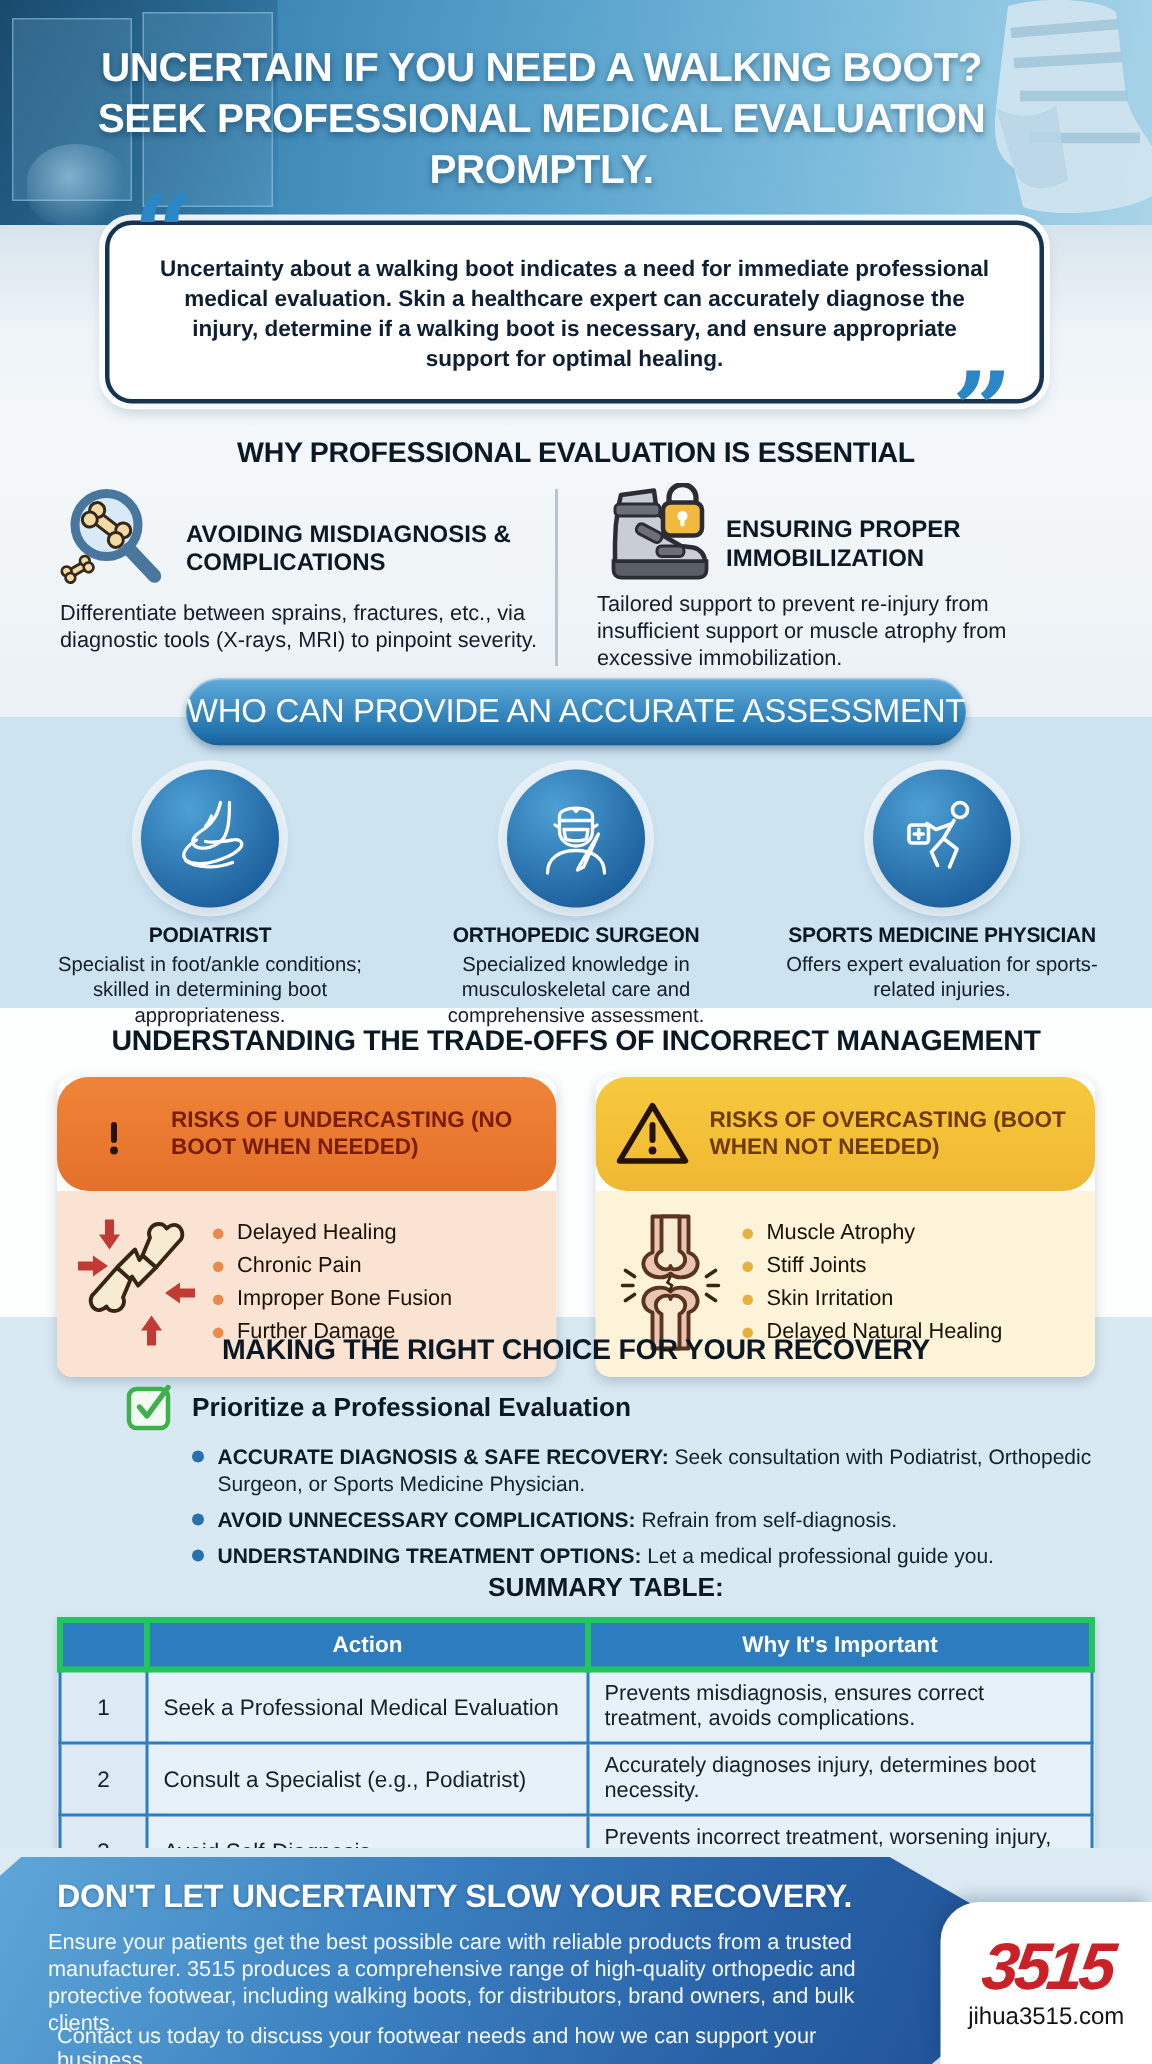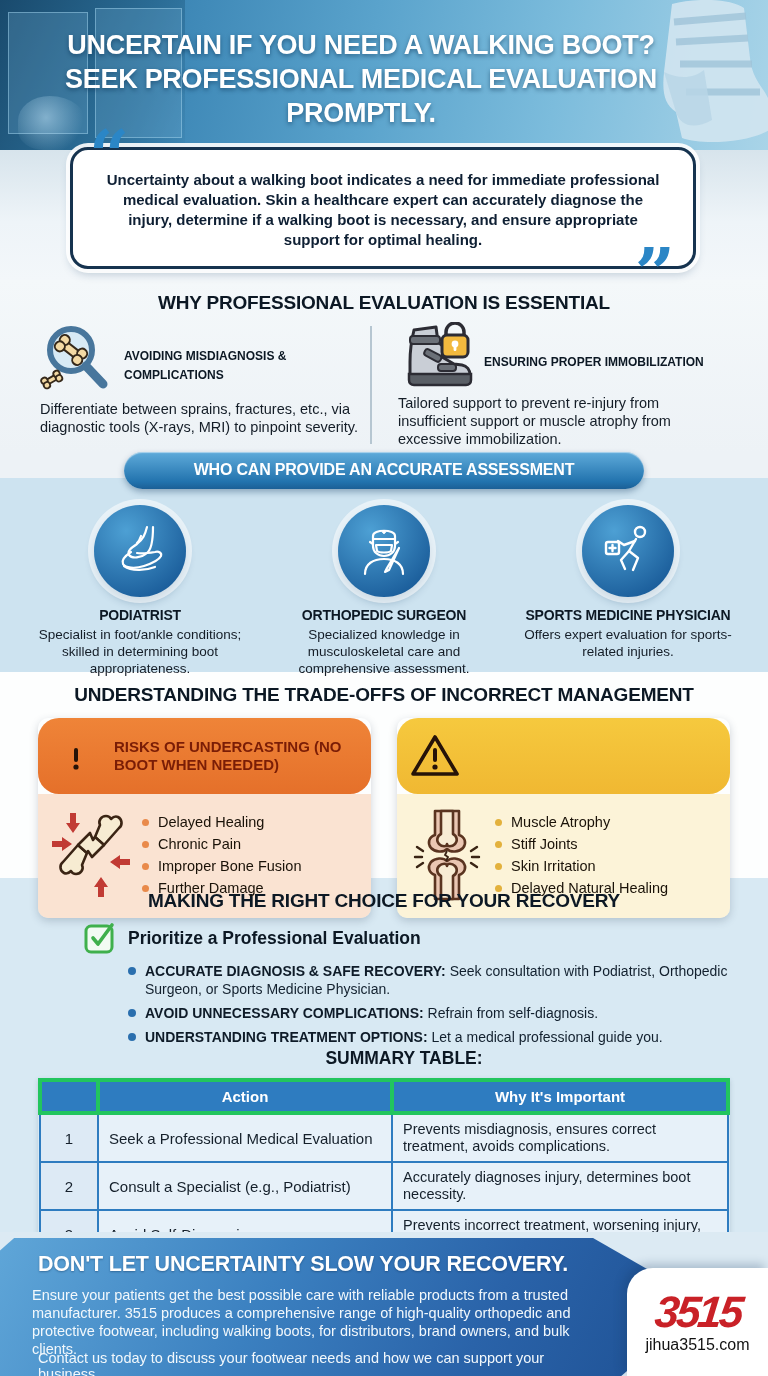--- a/index.html
+++ b/index.html
@@ -34,26 +34,26 @@
   .qmark.close{bottom:-28px;right:18px;}
   
   .why-section{height:172px;background:linear-gradient(#f4f8fa,#edf2f6);}
   .section-heading{font-weight:bold;font-size:19px;letter-spacing:-.2px;text-align:center;
     color:#0c1824;padding-top:12px;}
   .why-cols{display:flex;margin:8px 40px 0;align-items:flex-start;}
   .why-col{flex:1;}
   .why-col.right{padding-left:26px;}
   .why-divider{width:2px;background:#b6c6d1;height:118px;margin-top:4px;}
   .why-head{display:flex;align-items:center;gap:10px;}
-  .why-title{font-weight:bold;font-size:12px;line-height:19px;color:#0c1824;margin-top:15px;}
+  .why-title{font-weight:bold;font-size:16px;line-height:19px;color:#0c1824;margin-top:15px;}
   .why-desc{font-size:14.5px;line-height:18px;color:#141d27;margin-top:6px;}
   
   .assess-section{height:220px;background:linear-gradient(#edf2f6 0 26px,#cde3f0 26px);}
   .pill{width:520px;margin:0 auto;border-radius:24px;text-align:center;color:#fff;
-    font-weight:bold;font-size:16px;letter-spacing:-.2px;padding:9px 0 10px;
+    font-weight:normal;font-size:22px;letter-spacing:-.2px;padding:9px 0 10px;
     background:linear-gradient(#5fabda,#2273ae 80%,#1b5f96);
     box-shadow:0 3px 6px rgba(10,50,90,.35), inset 0 1px 1px rgba(255,255,255,.5);}
   .spec-row{display:flex;margin:16px 18px 0;}
   .spec{flex:1;text-align:center;padding:0 8px;}
   .spec-circle{width:92px;height:92px;border-radius:50%;margin:0 auto;
     background:radial-gradient(circle at 35% 28%,#4da0d4,#1c5f9c 78%);
     box-shadow:0 0 0 6px rgba(255,255,255,.55),0 5px 10px rgba(10,50,90,.3);
     display:flex;align-items:center;justify-content:center;}
   .spec-name{font-weight:bold;font-size:14px;color:#0c1824;margin-top:10px;letter-spacing:-.2px;}
   .spec-desc{font-size:13.5px;line-height:17px;color:#141d27;margin-top:3px;}
@@ -286,20 +286,21 @@
     </div>
     <div class="card">
       <div class="card-head yellow">
         <span>
           <svg width="52" height="46" viewBox="0 0 52 46" fill="none">
             <path d="M26,4 L48,41 L4,41 Z" stroke="#261308" stroke-width="3.6" stroke-linejoin="round"></path>
             <rect x="24" y="15" width="4" height="14" rx="2" fill="#261308"></rect>
             <circle cx="26" cy="34" r="2.6" fill="#261308"></circle>
           </svg>
         </span>
+        <div class="card-title yellow">RISKS OF OVERCASTING (BOOT WHEN NOT NEEDED)</div>
       </div>
       <div class="card-body yellow">
         <span>
           <svg width="80" height="96" viewBox="0 0 80 96">
             <g stroke="#5a3420" stroke-width="2.6" stroke-linejoin="round">
               <path d="M28,4 L52,4 L52,28 C58,30 60,36 56,41 C52,45 44,46 40,42 C36,46 28,45 24,41 C20,36 22,30 28,28 Z" fill="#eac6b2"></path>
               <path d="M34,4 L46,4 L46,27 C50,29 51,34 48,37 C45,40 40,40 40,37 C40,40 35,40 32,37 C29,34 30,29 34,27 Z" fill="#f8ecd4"></path>
               <path d="M28,92 L52,92 L52,68 C58,66 60,60 56,55 C52,51 44,50 40,54 C36,50 28,51 24,55 C20,60 22,66 28,68 Z" fill="#eac6b2"></path>
               <path d="M34,92 L46,92 L46,69 C50,67 51,62 48,59 C45,56 40,56 40,59 C40,56 35,56 32,59 C29,62 30,67 34,69 Z" fill="#f8ecd4"></path>
             </g>

